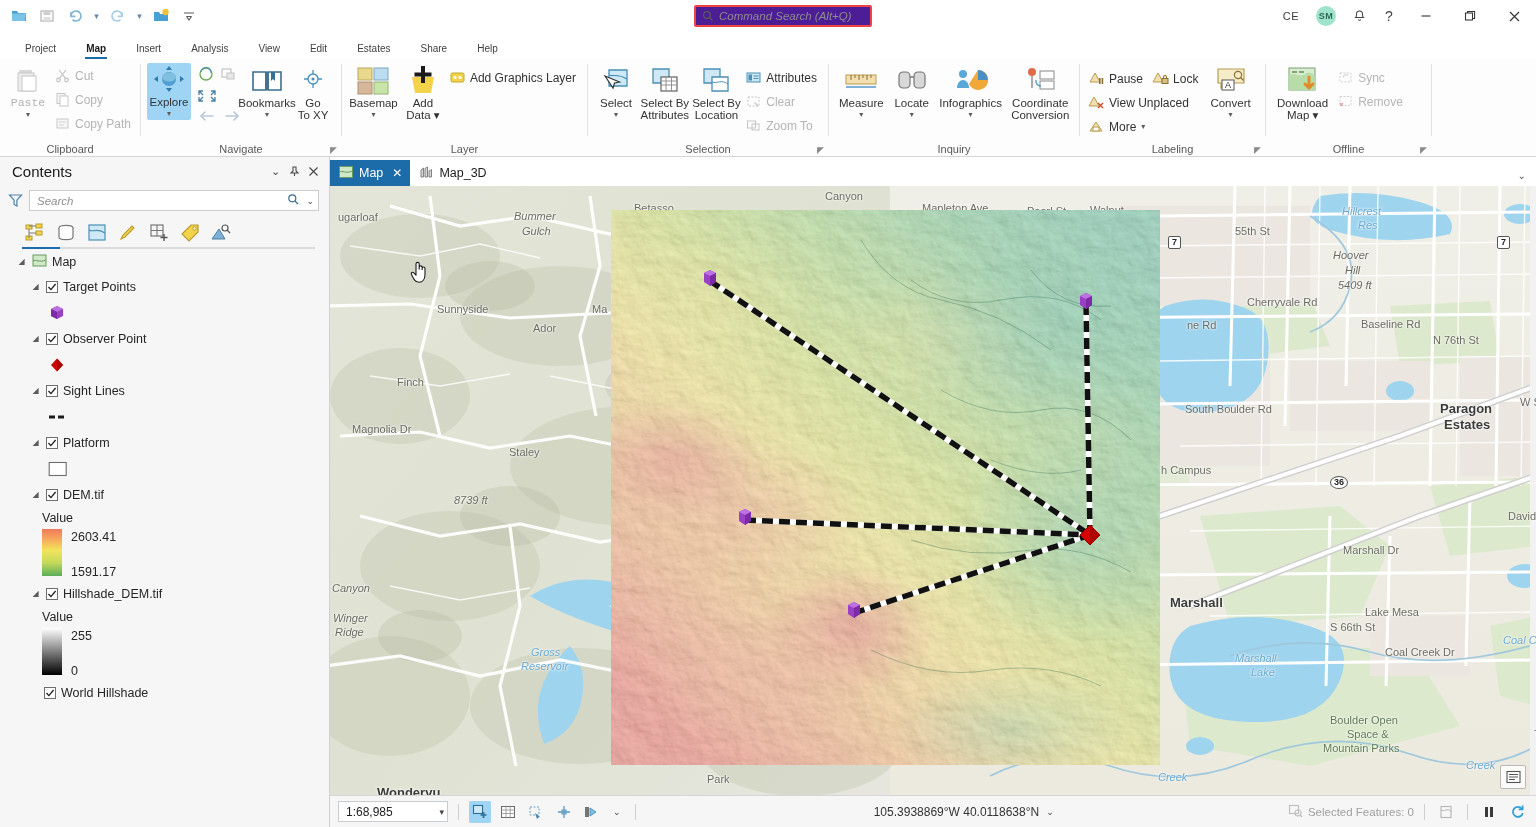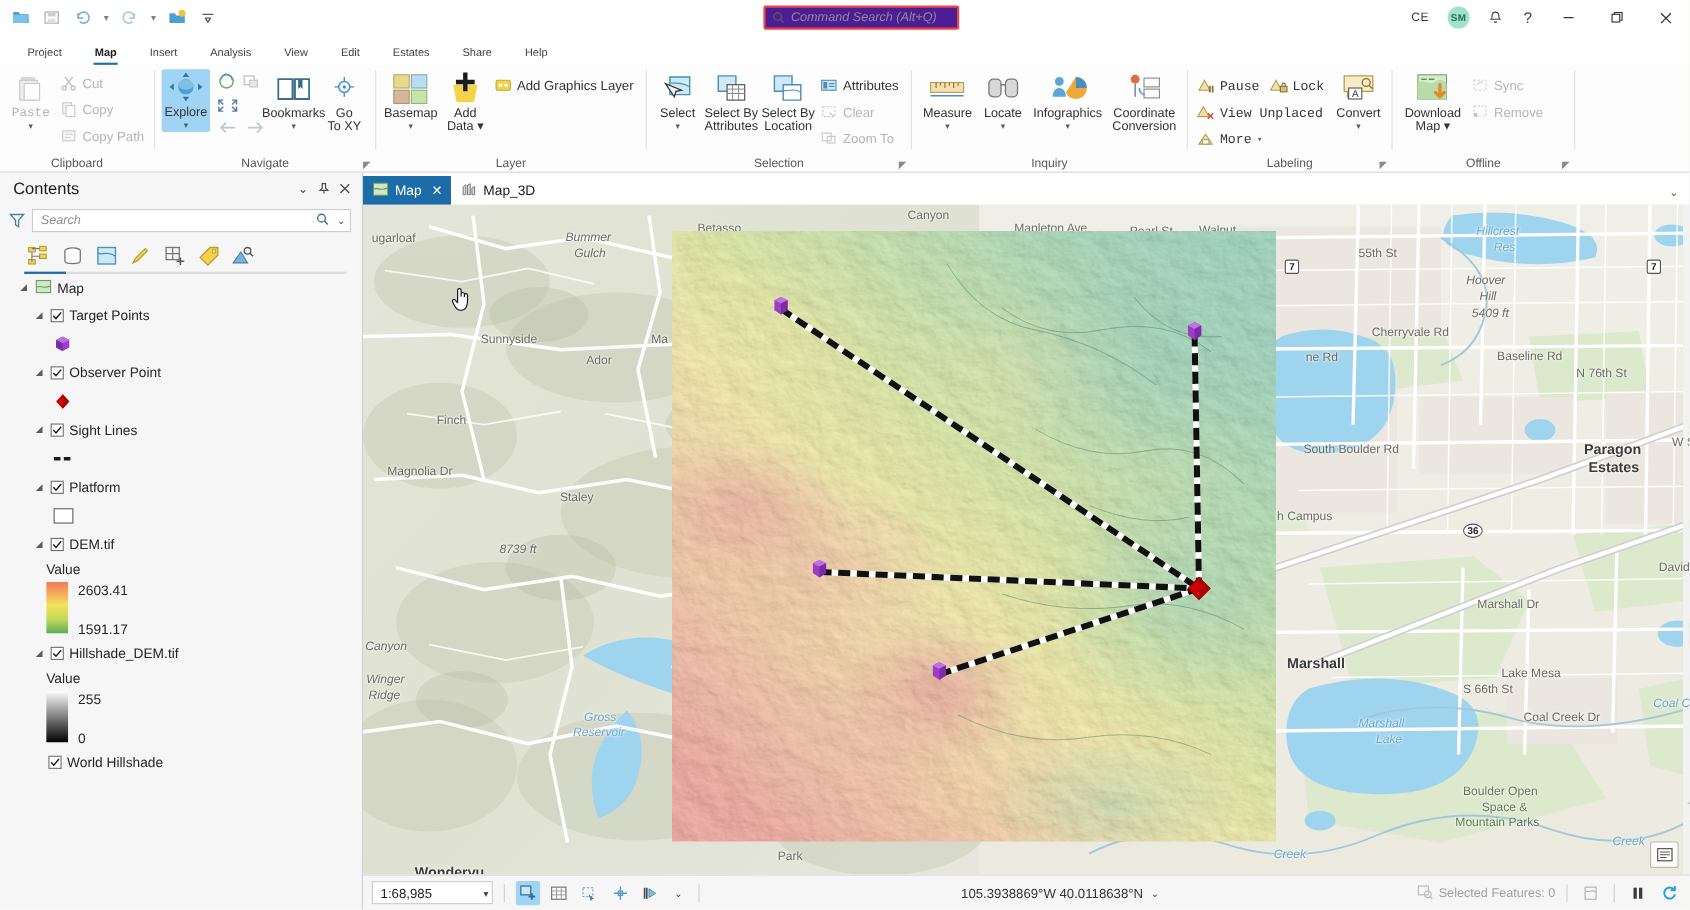--- a/index.html
+++ b/index.html
@@ -556,21 +556,21 @@
           </span>
           <span class="lb" style="line-height:12px;">Coordinate<br>Conversion</span>
         </div>
       </div>
       <div class="rgroup-label">Inquiry</div>
     </div>
     <div class="rgroup-sep"></div>
 
     <div class="rgroup" style="width:185px;">
       <div class="rgroup-body">
-        <div class="small-col" style="padding-top:4px;font-family:Liberation Mono, monospace;">
+        <div class="small-col" style="padding-top:4px;">
           <div style="display:flex;gap:2px;">
             <div class="small-btn">
               <svg width="17" height="17" viewBox="0 0 17 17">
                   <path d="M2 12L7 3l5 9z" fill="#f0e0b0" stroke="#b89c50"></path>
                   <rect x="11" y="8" width="1.6" height="6" fill="#8a6f30"></rect>
                   <rect x="13.6" y="8" width="1.6" height="6" fill="#8a6f30"></rect>
                 </svg>
               <span class="lb">Pause</span>
             </div>
             <div class="small-btn">

